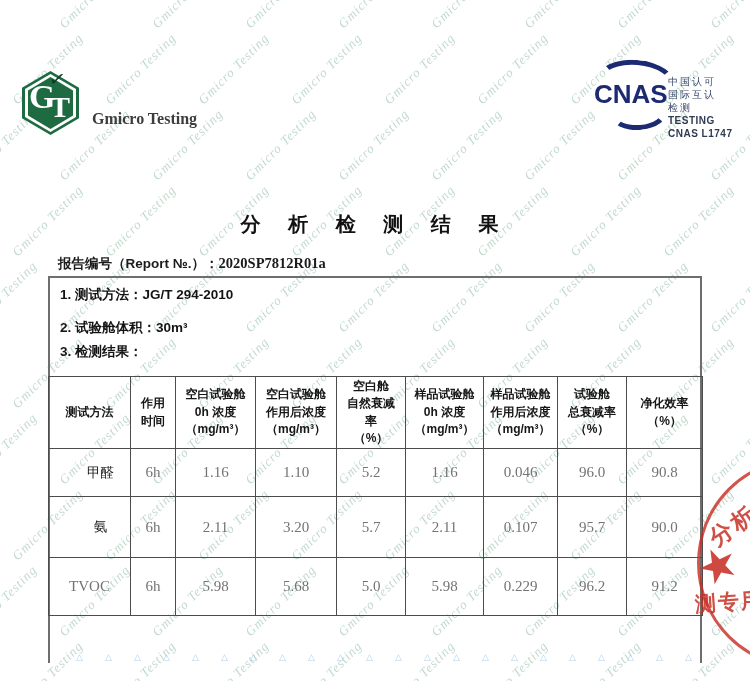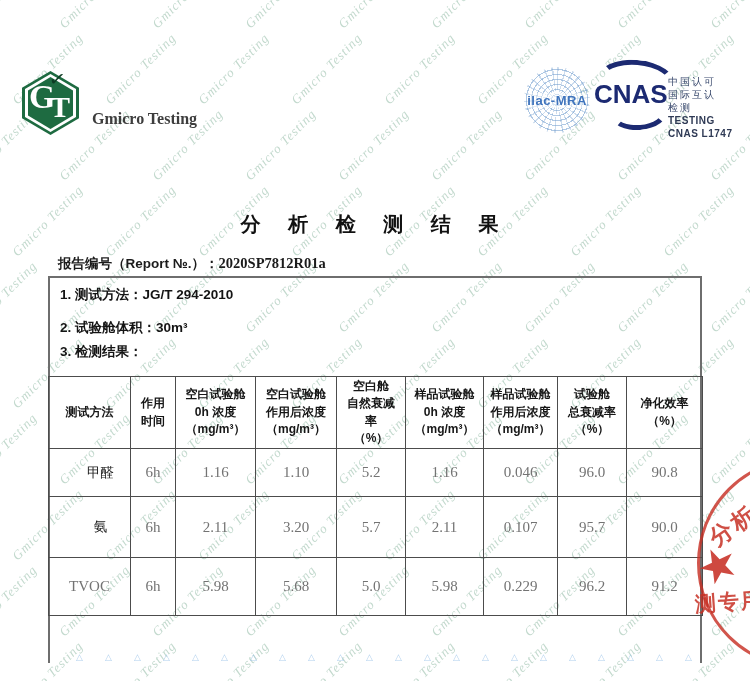--- a/index.html
+++ b/index.html
@@ -193,23 +193,20 @@
   <div class="hex">
     <div class="h h1"></div>
     <div class="h h2"></div>
     <div class="h h3"></div>
     <span class="g">G</span>
     <span class="t">T</span>
     <span class="chk">✓</span>
   </div>
   <div class="logo-en">Gmicro Testing</div>
 
-  <div class="ilac">
-    <span>ilac-MRA</span>
-  </div>
   <div class="cnas">
     <div class="arc arc-top"></div>
     <span class="word">CNAS</span>
     <div class="arc arc-bot"></div>
   </div>
   <div class="acc">
     <div>中国认可</div>
     <div>国际互认</div>
     <div>检测</div>
     <div class="en">TESTING</div>

